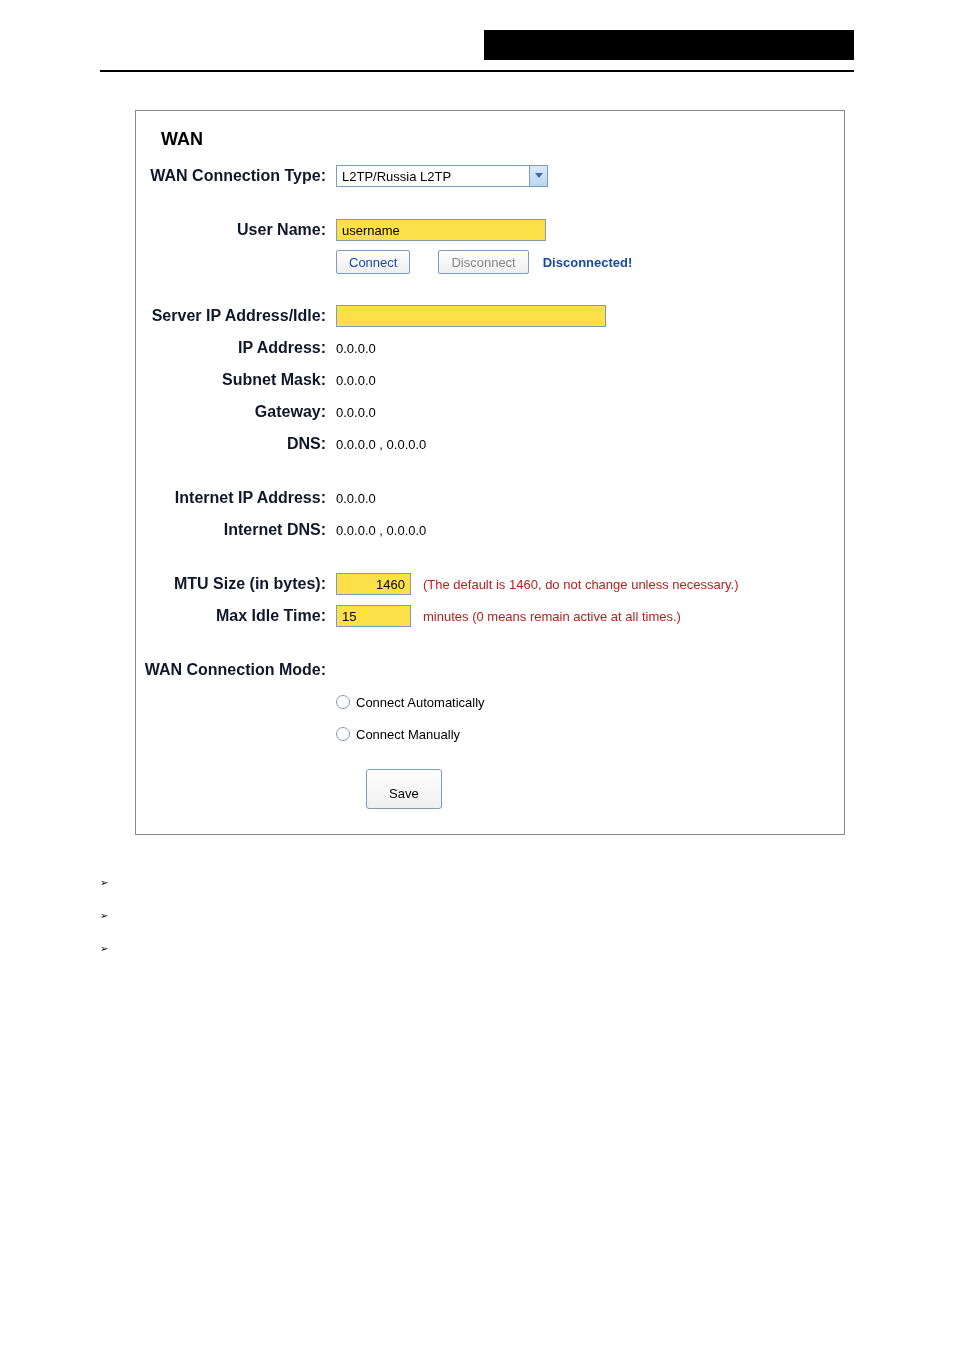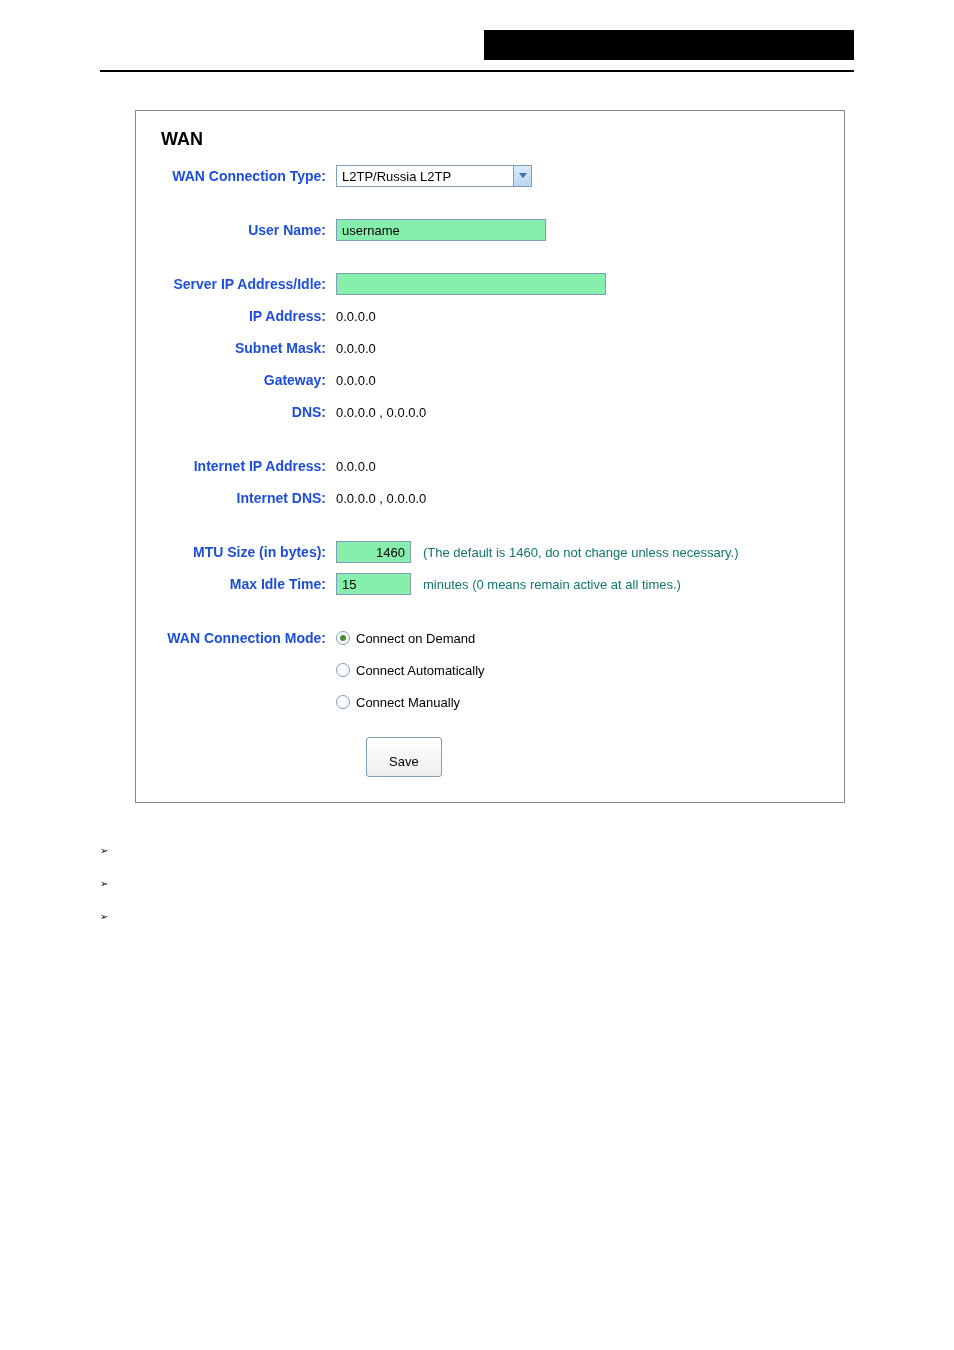--- a/index.html
+++ b/index.html
@@ -48,45 +48,45 @@
   .row {
     display: flex;
     align-items: center;
     margin-bottom: 6px;
     min-height: 26px;
   }
   .label-col {
     width: 200px;
     text-align: right;
     font-weight: bold;
-    font-size: 14px;
+    font-size: 16px;
     padding-right: 10px;
-    color: #1d4ed8;
+    color: #0f172a;
   }
   .value-col {
     flex: 1;
     font-size: 13px;
     color: #000;
     display: flex;
     align-items: center;
     gap: 4px;
   }
   .text-input {
     border: 1px solid #7e9db9;
-    background: #86efac;
+    background: #fde047;
     height: 22px;
     padding: 2px 5px;
     font-size: 13px;
     font-family: Arial, sans-serif;
   }
   .select-box {
     border: 1px solid #7e9db9;
     background: #fff;
     height: 22px;
-    width: 196px;
+    width: 212px;
     display: inline-flex;
     align-items: center;
     padding-left: 5px;
     font-size: 13px;
     position: relative;
   }
   .select-arrow {
     position: absolute;
     right: 0;
     top: 0;
@@ -137,21 +137,21 @@
     justify-content: center;
     background: #fff;
   }
   .radio-dot {
     width: 6px;
     height: 6px;
     background: #4a8c3a;
     border-radius: 50%;
   }
   .spacer { height: 22px; }
-  .hint { font-size: 13px; margin-left: 8px; color:#0f766e; }
+  .hint { font-size: 13px; margin-left: 8px; color:#b91c1c; }
   .save-row { margin-top: 22px; }
   .btn-save {
     border: 1px solid #7e9db9;
     background: linear-gradient(#fff, #efefef);
     height: 40px;
     padding: 16px 22px;
     font-size: 13px;
     border-radius: 3px;
     margin-left: 230px;
     cursor: pointer;
@@ -198,20 +198,28 @@
     <div class="spacer"></div>
 
     <div class="row">
       <div class="label-col">User Name:</div>
       <div class="value-col">
         <input class="text-input" style="width: 210px;" value="username">
       </div>
     </div>
 
 
+    <div class="row">
+      <div class="label-col"></div>
+      <div class="value-col">
+        <button class="btn">Connect</button>
+        <button class="btn btn-disabled" style="margin-left:24px">Disconnect</button>
+        <span class="status-text">Disconnected!</span>
+      </div>
+    </div>
 
     <div class="spacer"></div>
 
 
     <div class="row">
       <div class="label-col">Server IP Address/Idle:</div>
       <div class="value-col">
         <input class="text-input" style="width: 270px;" value="">
       </div>
     </div>
@@ -275,28 +283,20 @@
       <div class="value-col">
         <input class="text-input" style="width: 75px;" value="15">
         <span class="hint">minutes (0 means remain active at all times.)</span>
       </div>
     </div>
 
     <div class="spacer"></div>
 
     <div class="row">
       <div class="label-col">WAN Connection Mode:</div>
-      <div class="value-col">
-        <span class="radio-wrap">
-          <span class="radio-circle">
-              <span class="radio-dot"></span>
-            </span>
-          <span>Connect on Demand</span>
-        </span>
-      </div>
     </div>
 
     <div class="row">
       <div class="label-col"></div>
       <div class="value-col">
         <span class="radio-wrap">
           <span class="radio-circle"></span>
           <span>Connect Automatically</span>
         </span>
       </div>

